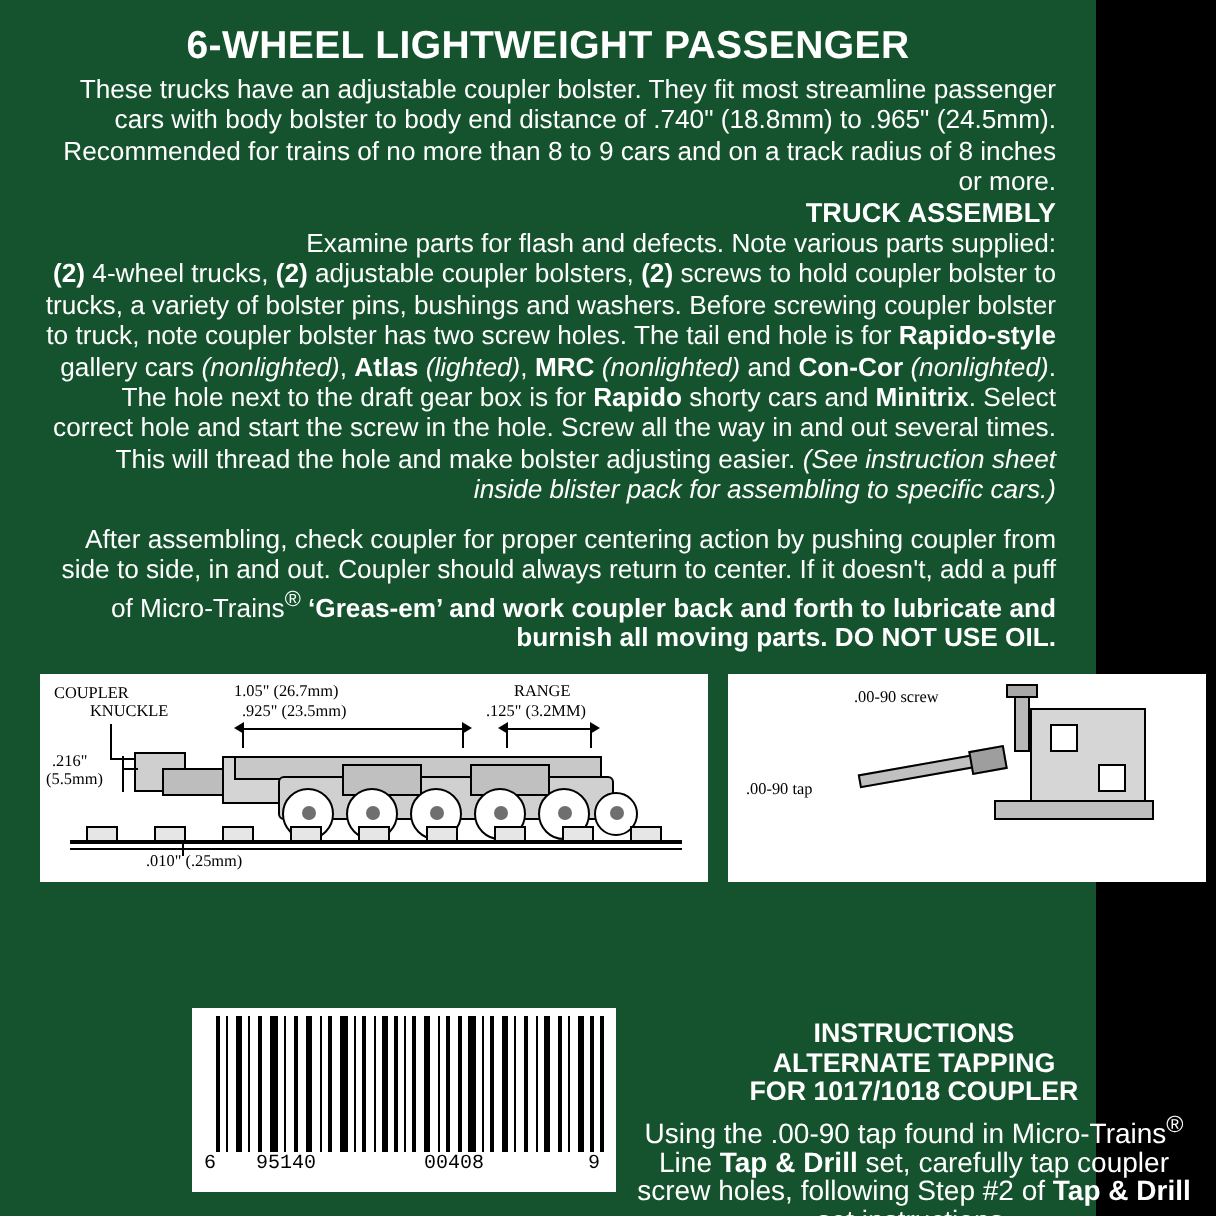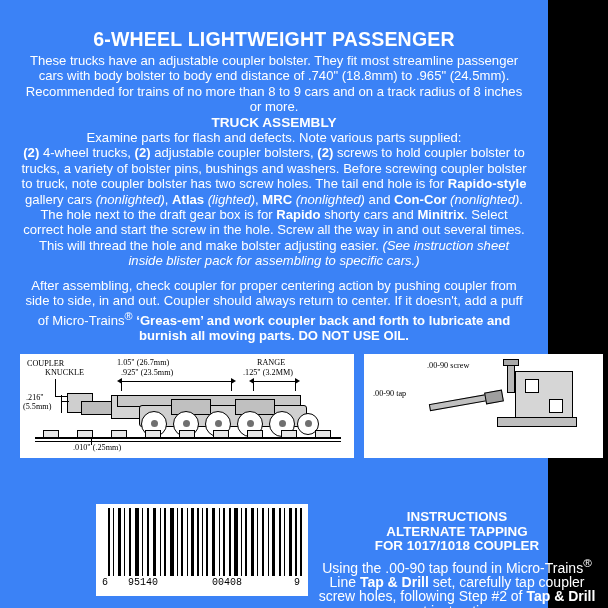--- a/index.html
+++ b/index.html
@@ -10,42 +10,42 @@
     width: 608px;
     height: 608px;
     background: #000000;
     font-family: "Liberation Sans", sans-serif;
     overflow: hidden;
   }
   .page {
     position: relative;
     width: 548px;
     height: 608px;
-    background: #3b82f6;
-    box-sizing: border-box;
-    padding: 24px 14px 0 14px;
+    background: #14532d;
+    box-sizing: border-box;
+    padding: 8px 14px 0 14px;
   }
   .title {
     color: #ffffff;
     text-align: center;
     font-weight: bold;
     font-size: 19.5px;
     line-height: 23px;
     letter-spacing: 0.2px;
     margin: 4px 0 2px 0;
   }
   .title .line2 {
     display: block;
     letter-spacing: 0.6px;
   }
   .body-text {
     color: #ffffff;
     font-size: 13.1px;
     line-height: 15.4px;
-    text-align: center;
+    text-align: right;
     margin: 2px 6px 0 6px;
   }
   .body-text p {
     margin: 0 0 0 0;
   }
   .gap {
     height: 9px;
   }
   .b { font-weight: bold; }
   .i { font-style: italic; }
@@ -279,21 +279,21 @@
       <div class="frame" style="left:294px; top:75px; width:16px; height:8px; background:#e6e6e6;"></div>
 
       <div class="arrowline" style="left:40px; top:46px; width:8px;"></div>
       <div class="tick" style="left:40px; top:40px; height:18px;"></div>
 
       <div class="line" style="left:70px; top:84px; width:1px; height:6px;"></div>
     </div>
 
     <div class="diagram-right">
       <div class="dlabel" style="left:62px; top:6px;">.00-90 screw</div>
-      <div class="dlabel" style="left:8px; top:34px;">.00-90 tap</div>
+      <div class="dlabel" style="left:8px; top:52px;">.00-90 tap</div>
 
       <div class="frame" style="left:142px; top:8px; width:8px; height:30px; background:#b8b8b8;"></div>
       <div class="frame" style="left:138px; top:4px; width:16px; height:7px; background:#a8a8a8;"></div>
 
       <div class="frame" style="left:64px; top:44px; width:60px; height:7px; background:#c0c0c0; transform:rotate(-10deg);"></div>
       <div class="frame" style="left:120px; top:36px; width:18px; height:12px; background:#9e9e9e; transform:rotate(-10deg);"></div>
 
       <div class="frame" style="left:150px; top:16px; width:58px; height:54px; background:#d6d6d6;"></div>
       <div class="frame" style="left:160px; top:24px; width:14px; height:14px; background:#ffffff;"></div>
       <div class="frame" style="left:184px; top:44px; width:14px; height:14px; background:#ffffff;"></div>

